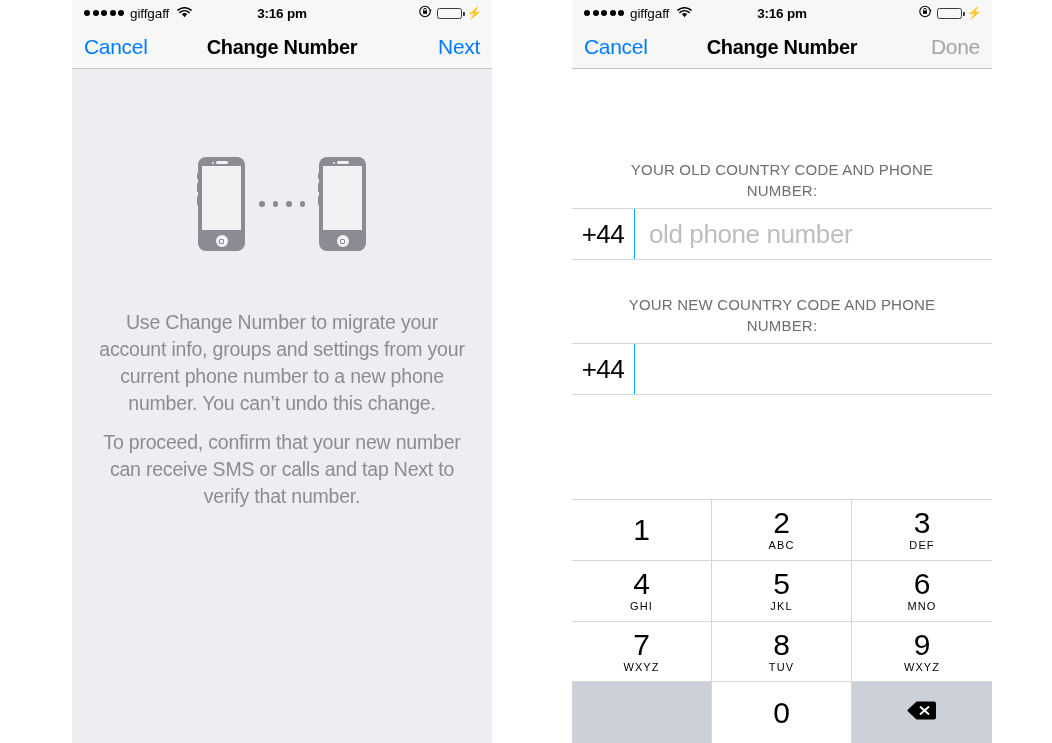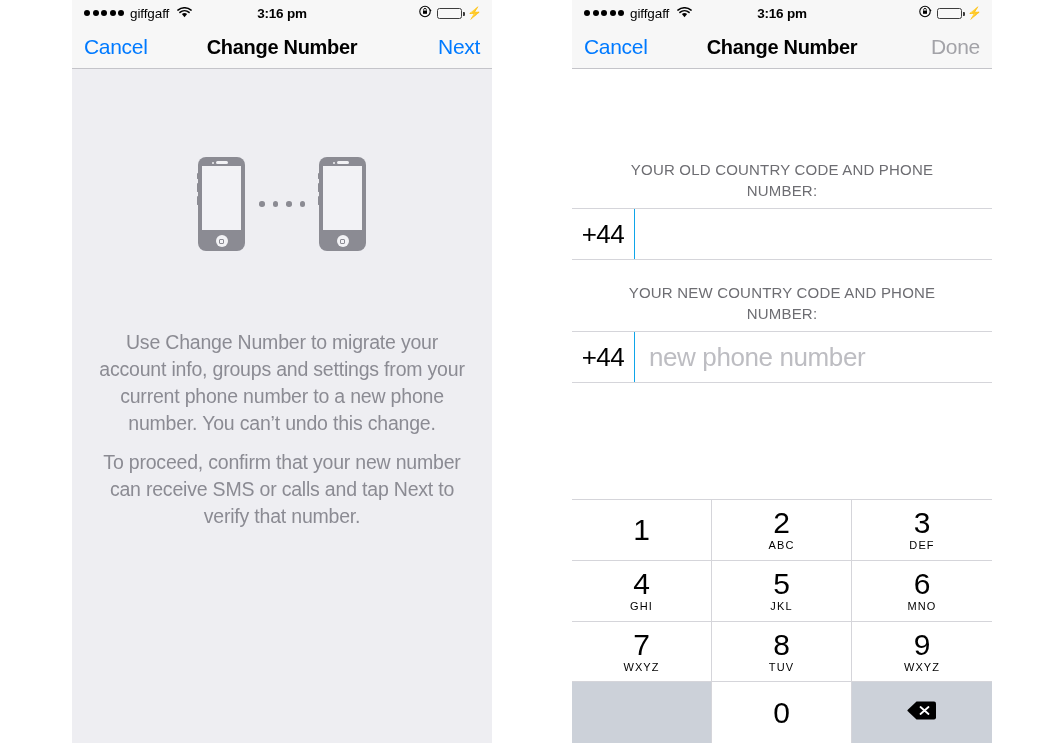--- a/index.html
+++ b/index.html
@@ -210,31 +210,31 @@
   }
 
   .blurb {
     width: 368px;
     text-align: center;
     color: #8b8b93;
     font-size: 19.5px;
     line-height: 27px;
     letter-spacing: -0.2px;
   }
-  #blurb1 { margin-top: 78px; }
+  #blurb1 { margin-top: 58px; }
   #blurb2 { margin-top: 12px; }
 
   
   .right-body {
     height: 674px;
     background: #ffffff;
     position: relative;
   }
   .form-area { padding-top: 90px; }
-  .field-group { margin-bottom: 22px; }
+  .field-group { margin-bottom: 34px; }
   .field-label {
     text-align: center;
     font-size: 15px;
     color: #6d6d72;
     line-height: 21px;
     letter-spacing: 0.2px;
     padding: 0 24px 7px 24px;
   }
   .field-row {
     display: flex;
@@ -441,28 +441,28 @@
     </div>
 
     <div class="right-body">
 
       <div class="form-area">
 
         <div class="field-group">
           <div class="field-label">YOUR OLD COUNTRY CODE AND PHONE NUMBER:</div>
           <div class="field-row">
             <div class="cc-cell">+44</div>
+            <input class="num-cell" type="text" placeholder="old phone number" style="">
           </div>
         </div>
 
         <div class="field-group">
           <div class="field-label">YOUR NEW COUNTRY CODE AND PHONE NUMBER:</div>
           <div class="field-row">
             <div class="cc-cell">+44</div>
-            <input class="num-cell" type="text" placeholder="new phone number" style="">
           </div>
         </div>
       </div>
 
       <div class="keypad">
         <div class="key">
           <span class="key-digit">1</span>
         </div>
         <div class="key">
           <span class="key-digit">2</span>

